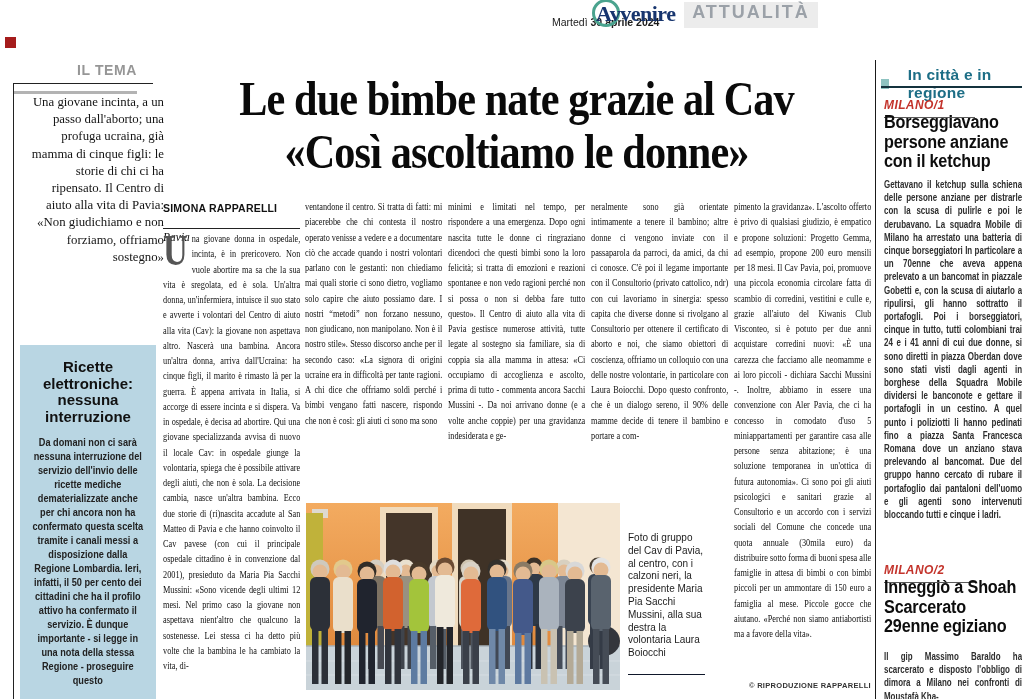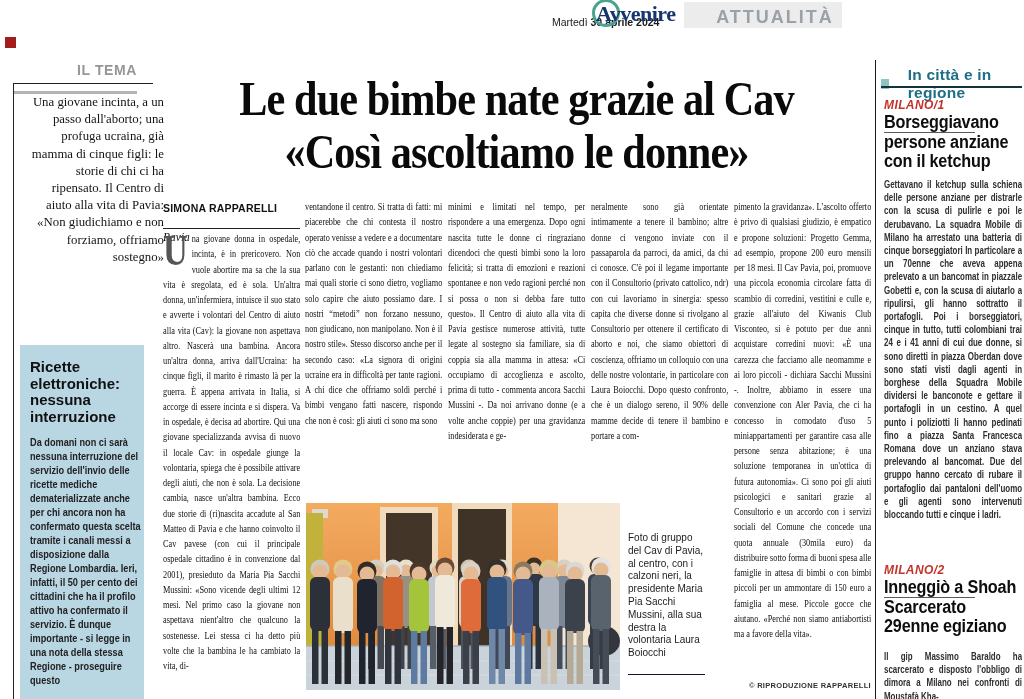--- a/index.html
+++ b/index.html
@@ -4,21 +4,21 @@
 <style>
   html,body{margin:0;padding:0;background:#888;}
   #page{position:relative;width:1024px;height:699px;background:#ffffff;overflow:hidden;
         font-family:"Liberation Sans",sans-serif;margin:0 auto;}
   .abs{position:absolute;}
   
   .date{font-size:10.5px;color:#1a1a1a;white-space:nowrap;}
   .date b{font-weight:700;}
   .masthead{font-family:"Liberation Serif",serif;font-weight:700;font-size:22px;color:#17356e;letter-spacing:-.5px;}
   .logo-ring{position:absolute;left:-4px;top:-2px;width:22px;height:22px;border:3px solid #4aa38e;border-radius:50%;}
-  .band{display:flex;align-items:flex-end;justify-content:center;padding-left:24px;}
+  .band{display:flex;align-items:flex-start;justify-content:center;}
   .section-band{background:#ececec;}
   .section-txt{font-weight:700;font-size:18px;letter-spacing:2px;color:#9ba1a8;}
   .edition-band{background:#8ec3c1;}
   .edition-txt{font-style:italic;font-weight:700;font-size:20px;color:#1d5c87;letter-spacing:.5px;}
   .pageno{font-family:"Liberation Serif",serif;font-weight:700;font-size:15px;color:#1a1a1a;letter-spacing:1px;}
   
   .red-sq{background:#a51c1c;}
   .kicker-left{font-weight:700;font-size:14px;letter-spacing:.6px;color:#969696;text-align:right;
                border-bottom:3px solid #b3b3b3;padding-bottom:13px;}
   .thema-box{border-left:1.5px solid #222;border-top:1.5px solid #222;}
@@ -40,21 +40,21 @@
            color:#555;padding:3px 5px 0 0;}
   .copyright{text-align:right;font-weight:700;font-size:7.5px;letter-spacing:.3px;color:#333;}
   .caption{font-size:10px;line-height:12.8px;color:#1c1c1c;border-bottom:1px solid #0f172a;padding-bottom:14px;}
   .vrule{border-left:1px solid #1a1a1a;}
   
   .sb-head{display:flex;align-items:center;gap:19px;}
   .teal-sq{width:10px;height:10px;background:#8ec3c1;}
   .sb-head-txt{font-weight:700;font-size:15.5px;color:#1d6e86;letter-spacing:.2px;}
   .sb-rule{border-bottom:2px solid #14333e;}
   .sb-kicker{display:inline-block;font-style:italic;font-weight:700;font-size:12px;color:#c3332b;
-             letter-spacing:.4px;border-bottom:1px solid #5a5a5a;padding:0 30px 20px 0;}
+             letter-spacing:.4px;border-bottom:1px solid #5a5a5a;padding:0 30px 5px 0;}
   .sb-title{font-weight:700;font-size:18px;line-height:19.5px;color:#0d0d0d;white-space:pre-line;
             letter-spacing:-.2px;width:154px;transform:scaleX(.9);transform-origin:0 0;}
   .sbody{width:177px;transform:scaleX(.78);transform-origin:0 0;font-weight:700;
          font-size:10.2px;line-height:13.2px;text-align:justify;color:#2e2e2e;overflow:hidden;}
 </style>
 </head>
 <body>
 
 <div id="page">
 
@@ -76,21 +76,21 @@
   <div class="abs pageno" style="left:1056px;top:6px;">III</div>
 
   <div class="abs red-sq" style="left:5px;top:37px;width:11px;height:11px;"></div>
 
   <div class="abs kicker-left" style="left:13px;top:62px;width:124px;">IL TEMA</div>
 
   <div class="abs thema-box" style="left:13px;top:83px;width:139px;height:616px;"></div>
 
   <div class="abs standfirst" style="left:18px;top:94px;width:134px;margin-left:12px;">Una giovane incinta, a un passo dall'aborto; una profuga ucraina, già mamma di cinque figli: le storie di chi ci ha ripensato. Il Centro di aiuto alla vita di Pavia: «Non giudichiamo e non forziamo, offriamo sostegno»</div>
 
-  <div class="abs bluebox" style="left:20px;top:345px;width:124px;height:354px;">
+  <div class="abs bluebox" style="left:20px;top:345px;width:136px;height:354px;text-align:center;">
     <div class="bluebox-title">Ricette
 elettroniche:
 nessuna
 interruzione</div>
     <div class="bluebox-body">Da domani non ci sarà nessuna interruzione del servizio dell'invio delle ricette mediche dematerializzate anche per chi ancora non ha confermato questa scelta tramite i canali messi a disposizione dalla Regione Lombardia. Ieri, infatti, il 50 per cento dei cittadini che ha il profilo attivo ha confermato il servizio. È dunque importante - si legge in una nota della stessa Regione - proseguire questo</div>
   </div>
 
   <div class="abs headline" style="left:163px;top:72px;width:707px;">Le due bimbe nate grazie al Cav
 «Così ascoltiamo le donne»</div>
 

